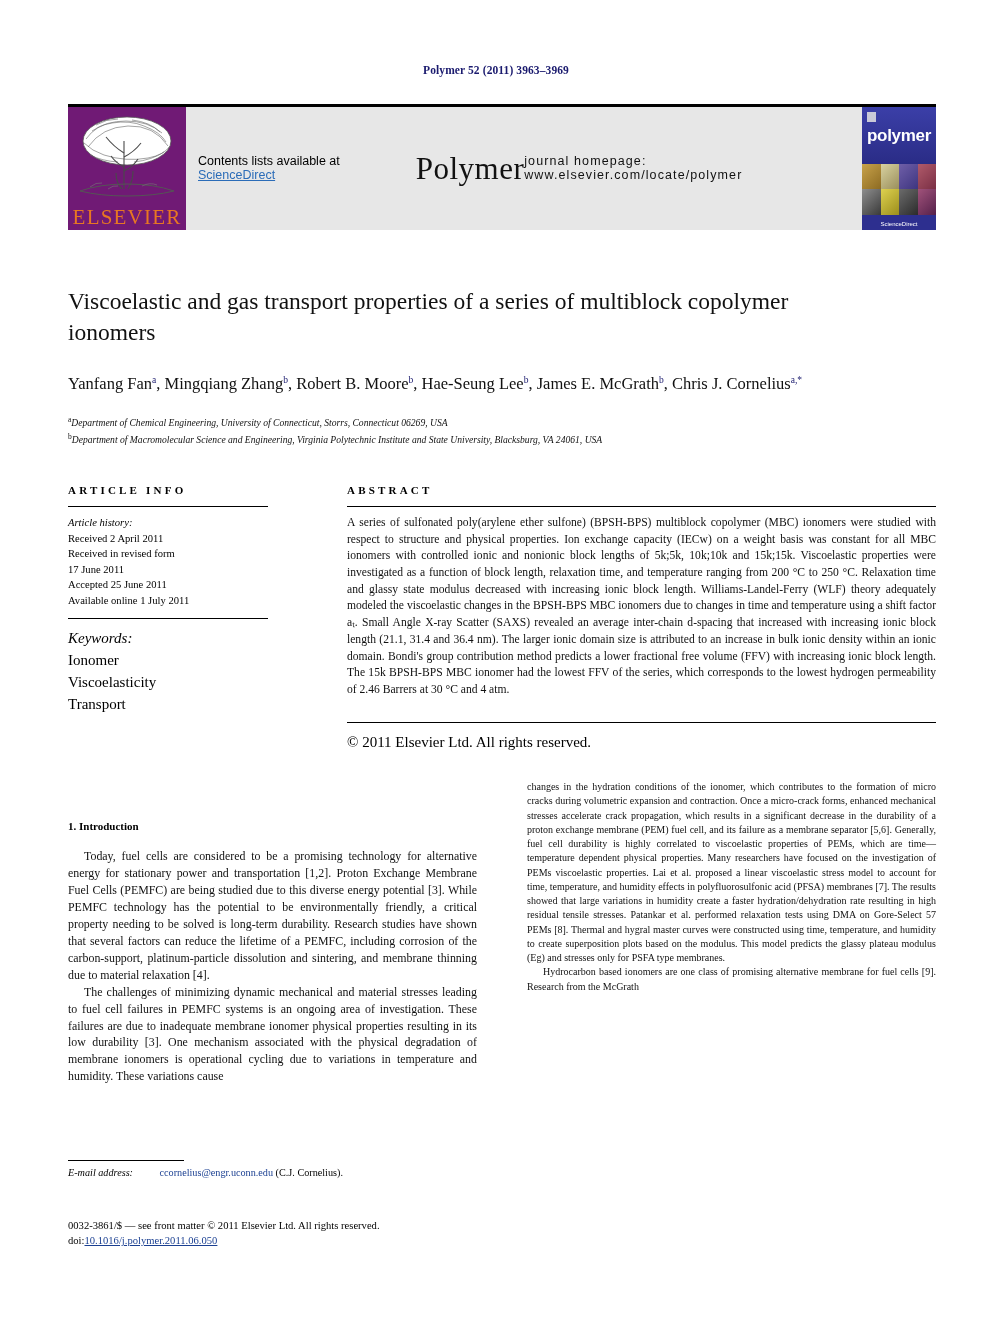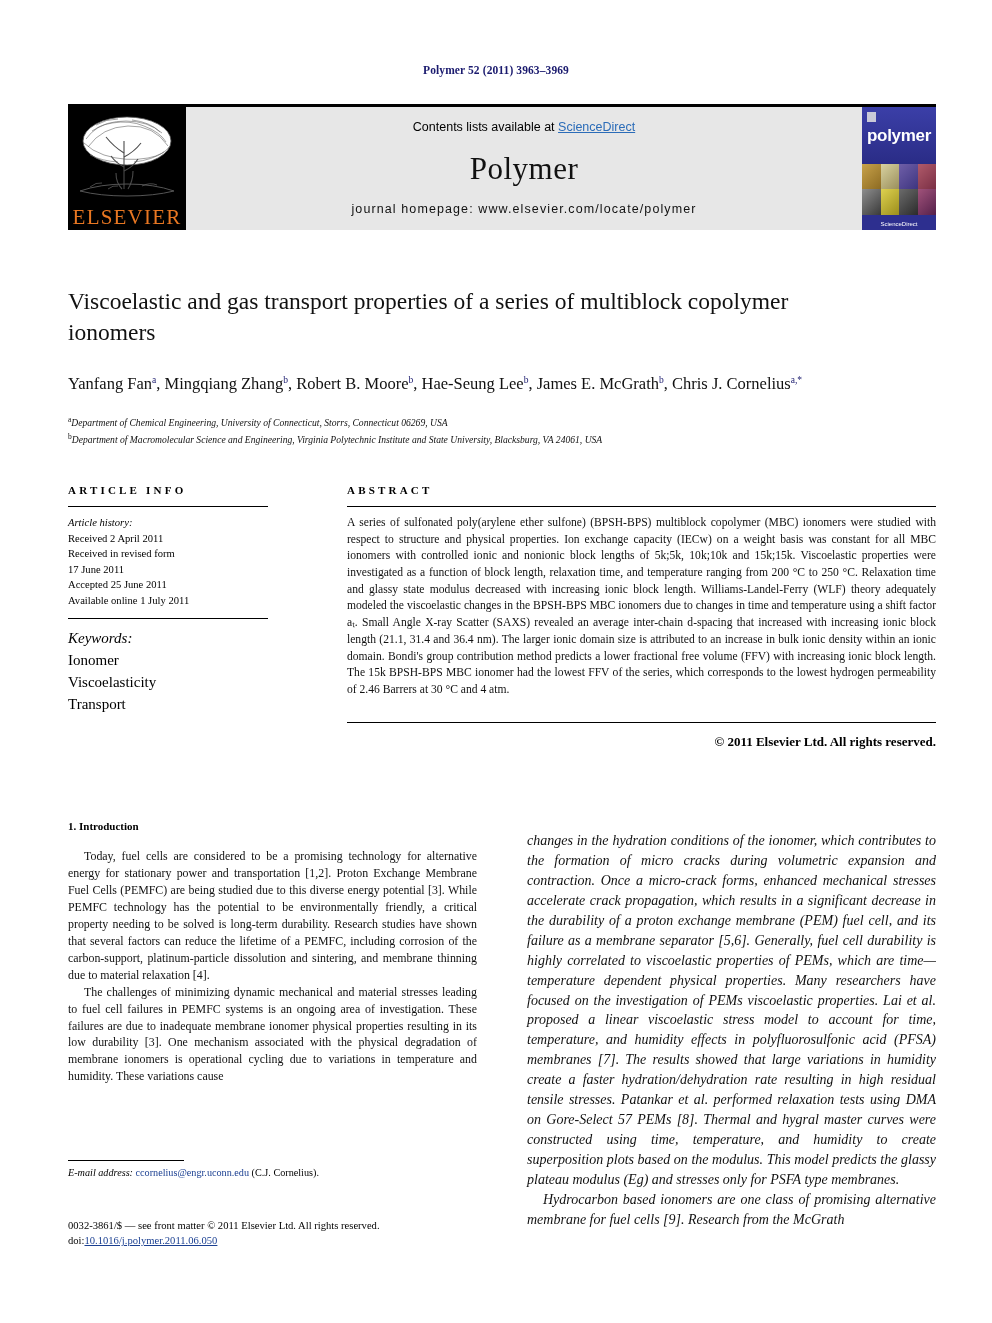--- a/index.html
+++ b/index.html
@@ -48,21 +48,21 @@
   }
   .masthead-inner {
     display: flex;
     align-items: stretch;
     height: 123px;
   }
   .elsevier-logo {
     width: 118px;
     flex: 0 0 118px;
     position: relative;
-    background: #000000;
+    background: #701a75;
     display: flex;
     flex-direction: column;
     justify-content: flex-end;
     align-items: center;
     padding-bottom: 1px;
     box-sizing: border-box;
   }
   .tree-wrap { width: 110px; height: 96px; position: relative; margin-top: 4px;}
   .elsevier-word {
     font-family: "Liberation Serif", serif;
@@ -71,24 +71,23 @@
     color: #E87722;
     font-weight: normal;
     line-height: 1;
     margin-bottom: 1px;
   }
   .center-band {
     flex: 1 1 auto;
     background: #e7e7e7;
     position: relative;
     display: flex;
-    flex-direction: column;
     align-items: center;
     justify-content: space-between;
-    padding: 13px 0 14px 0;
+    padding: 13px 0 14px 12px;
     box-sizing: border-box;
   }
   .contents-line {
     font-family: "Liberation Sans", sans-serif;
     font-size: 12.5px;
     color: #000;
   }
   .sciencedirect {
     color: #2b6cb8;
   }
@@ -257,23 +256,21 @@
     font-size: 11.6px;
     line-height: 1.44;
     text-align: justify;
     color: #111;
   }
   .copyright {
     position: absolute;
     top: 734px;
     left: 347px;
     width: 589px;
-    text-align: right;
-    font-size: 13px;
-    font-weight: bold;
+    font-size: 15px;
   }
   .rule-abs-bottom {
     position: absolute;
     top: 722px;
     left: 347px;
     width: 589px;
     border-top: 1.2px solid #000;
   }
 
   
@@ -289,28 +286,27 @@
     top: 848px;
     left: 68px;
     width: 409px;
     font-size: 11.9px;
     line-height: 1.425;
     text-align: justify;
     color: #111;
   }
   .col-right {
     position: absolute;
-    top: 831px;
+    top: 780px;
     left: 527px;
     width: 409px;
-    font-size: 14px;
+    font-size: 10px;
     line-height: 1.425;
     text-align: justify;
     color: #111;
-    font-style: italic;
   }
   .col-left p, .col-right p { margin: 0; text-indent: 16px; }
   .col-left p.first, .col-right p.cont { text-indent: 16px; }
   .col-right p.nocont { text-indent: 0; }
 
   
   .foot-rule {
     position: absolute;
     top: 1160px;
     left: 68px;
@@ -319,21 +315,21 @@
   }
   .footnote {
     position: absolute;
     top: 1166px;
     left: 68px;
     width: 409px;
     font-size: 10.2px;
     line-height: 1.45;
   }
   .footnote .em { font-style: italic; }
-  .footnote a.mail { color: #1a3f91; text-decoration: none; }
+  .footnote a.mail { color: #1a3f91; text-decoration: none; margin-left: 24px; }
   .footer {
     position: absolute;
     top: 1218px;
     left: 68px;
     width: 450px;
     font-size: 10.6px;
     line-height: 1.45;
   }
   .footer .doi { color: #1a3f91; }
 </style>

